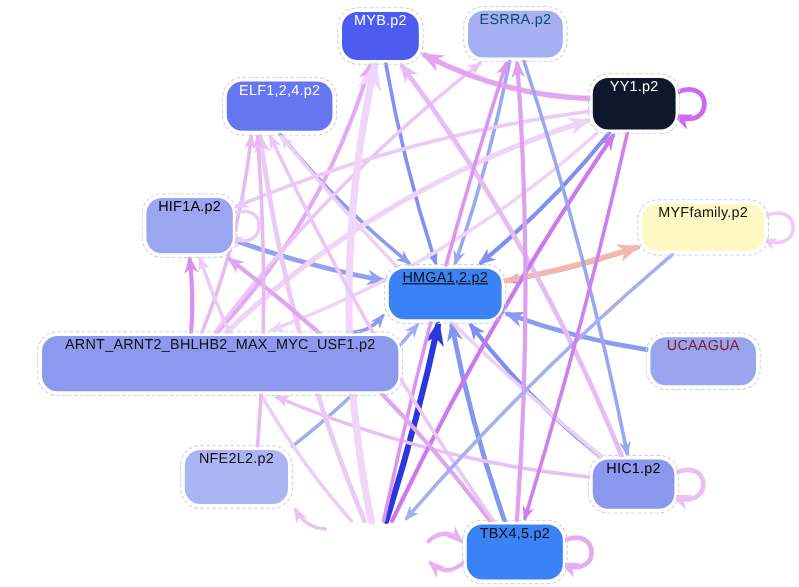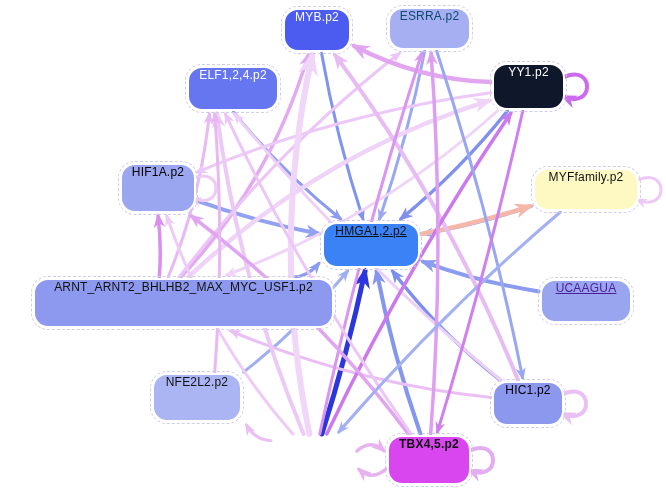--- a/index.html
+++ b/index.html
@@ -214,25 +214,25 @@
     </div>
     <div class="node" style="left: 533px; top: 168px; width: 106px; height: 43px; background: #fef9c3; color: rgb(17, 17, 17);">
       <span>MYFfamily.p2</span>
     </div>
     <div class="node" style="left: 322px; top: 222px; width: 98px; height: 46px; background: #3b82f6; color: rgb(17, 17, 17); text-decoration: underline;">
       <span>HMGA1,2.p2</span>
     </div>
     <div class="node" style="left: 8px; top: 278px; width: 301px; height: 50px; background: rgb(140, 153, 238); color: rgb(17, 17, 17); margin-left: 25px;">
       <span>ARNT_ARNT2_BHLHB2_MAX_MYC_USF1.p2</span>
     </div>
-    <div class="node" style="left: 540px; top: 279px; width: 92px; height: 44px; background: rgb(154, 165, 240); color: #4c1d95; text-decoration: underline;">
+    <div class="node" style="left: 540px; top: 279px; width: 92px; height: 44px; background: rgb(154, 165, 240); color: #7f1d1d;">
       <span>UCAAGUA</span>
     </div>
     <div class="node" style="left: 152px; top: 373px; width: 90px; height: 49px; background: rgb(171, 181, 243); color: rgb(17, 17, 17);">
       <span>NFE2L2.p2</span>
     </div>
-    <div class="node" style="left: 387px; top: 435px; width: 84px; height: 50px; background: #d946ef; color: rgb(17, 17, 17); font-weight: bold;">
+    <div class="node" style="left: 387px; top: 435px; width: 84px; height: 50px; background: #3b82f6; color: rgb(17, 17, 17);">
       <span>TBX4,5.p2</span>
     </div>
     <div class="node" style="left: 492px; top: 381px; width: 72px; height: 45px; background: rgb(140, 151, 238); color: #000000;">
       <span>HIC1.p2</span>
     </div>
   </div>
 
 </body></html>

